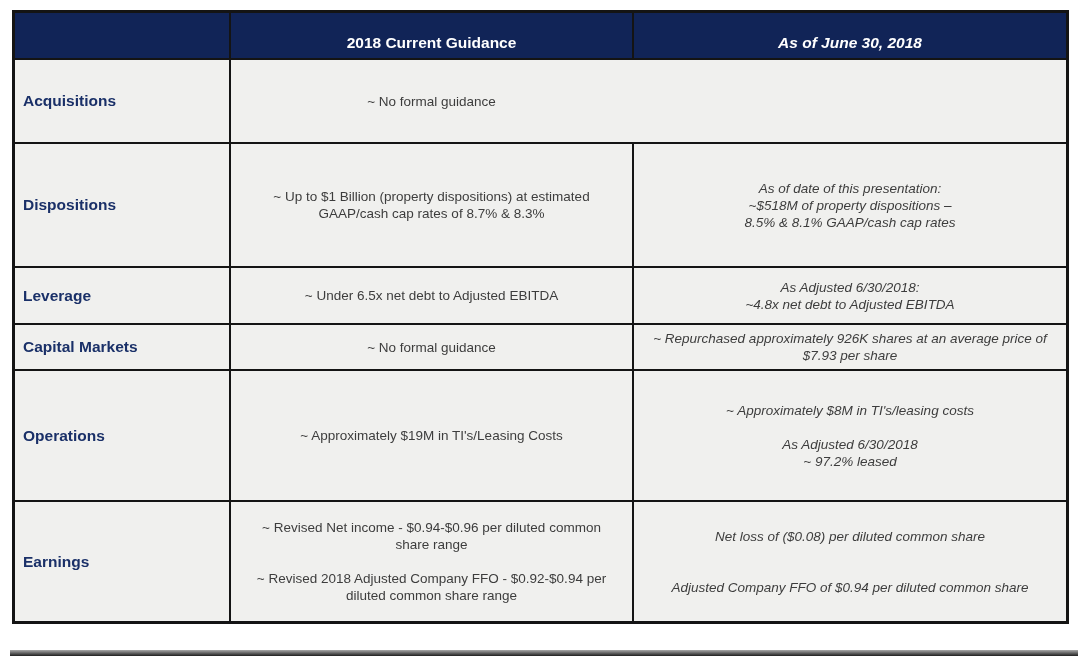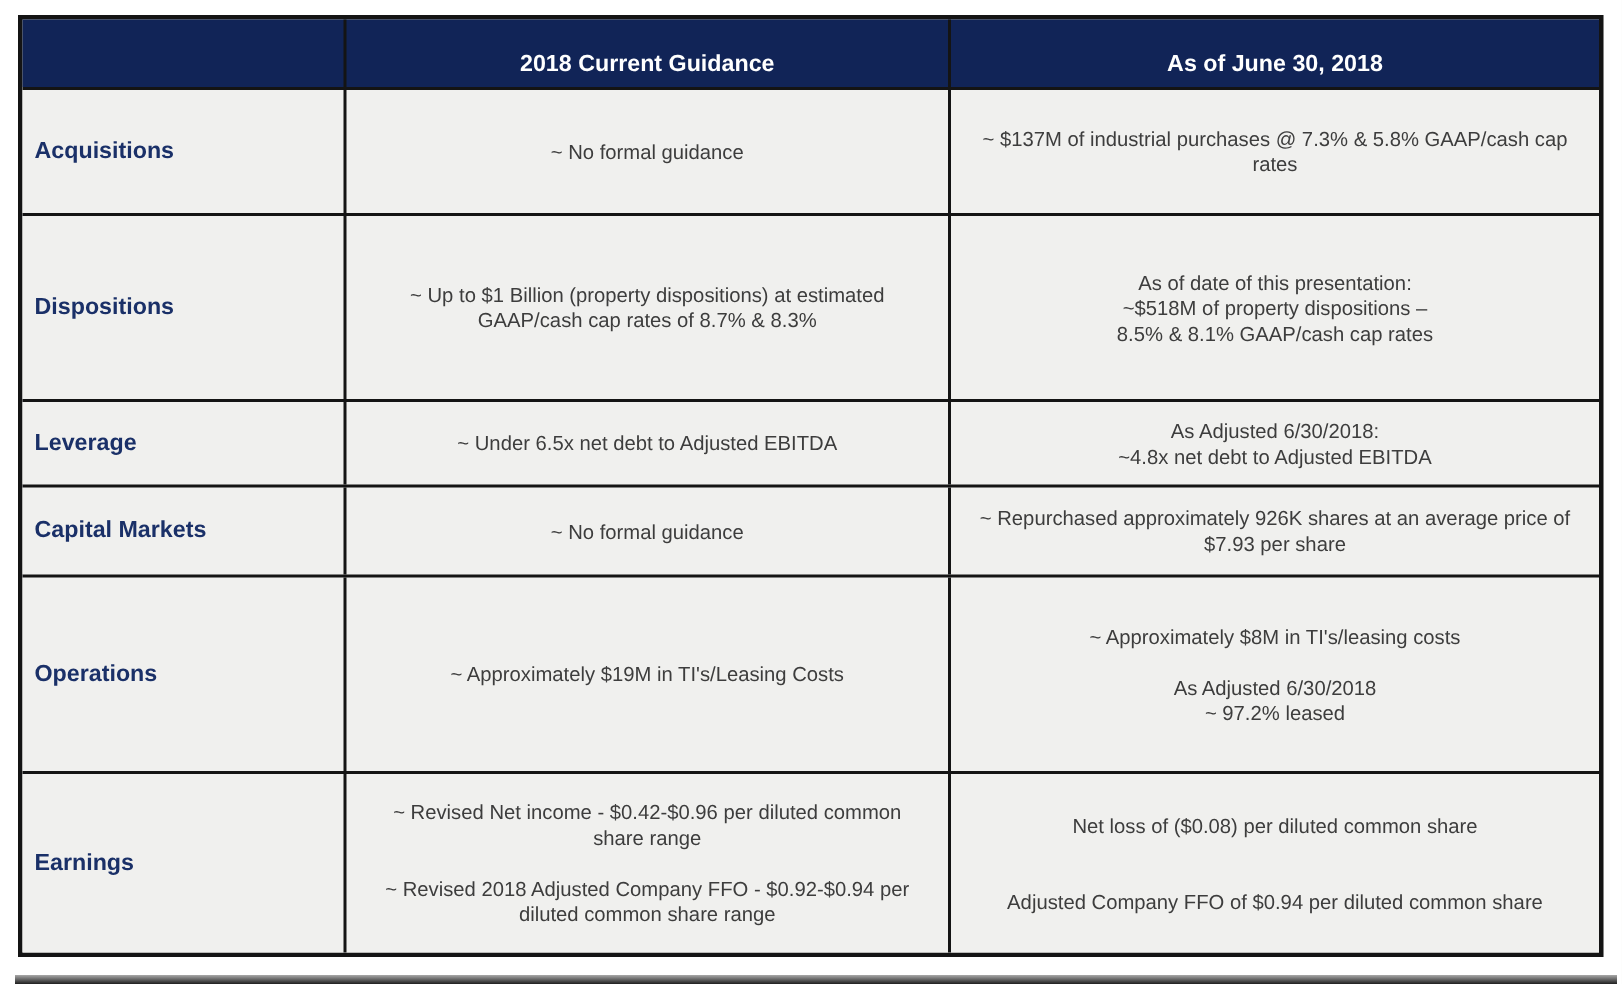--- a/index.html
+++ b/index.html
@@ -17,28 +17,28 @@
     background: var(--cell-bg, #f0f0ee);
   }
   .hrow { display: flex; height: 45px; background: var(--header-bg, #112457); }
   .hcell {
     display: flex; align-items: flex-end; justify-content: center;
     color: var(--header-text, #ffffff);
     font-weight: bold; font-size: 15.5px; padding-bottom: 6px;
   }
   .c1 { width: 214px; flex: none; border-radius: 32px; }
   .c2 { width: 403px; flex: none; }
-  .c3 { flex: 1; }
+  .c3 { flex: 1; font-style: italic; }
   .hcell.c2, .hcell.c3, .cell.c2, .cell.c3 { border-left: 2px solid var(--border, #141414); }
 
   .row { display: flex; border-top: 2px solid var(--border, #141414); background: var(--cell-bg, #f0f0ee); }
   .row:nth-of-type(1) { height: 84px; }
   .row:nth-of-type(2) { height: 124px; }
   .row:nth-of-type(3) { height: 57px; }
-  .row:nth-of-type(4) { height: 60px; }
+  .row:nth-of-type(4) { height: 46px; }
   .row:nth-of-type(5) { height: 131px; }
   .row:nth-of-type(6) { height: 121px; }
 
   .cell { display: flex; flex-direction: column; justify-content: center; }
   .label-cell {
     padding-left: 8px;
     color: var(--label-text, #1a3068);
     font-weight: bold; font-size: 15.5px;
   }
   .body-cell {
@@ -62,23 +62,20 @@
     <div class="hrow">
       <div class="hcell c1"></div>
       <div class="hcell c2">2018 Current Guidance</div>
       <div class="hcell c3">As of June 30, 2018</div>
     </div>
     <div>
         <div class="row">
           <div class="cell label-cell c1">Acquisitions</div>
           <div class="cell body-cell c2">
             <div class="line">~ No formal guidance</div>
-          </div>
-          <div class="cell body-cell c3">
-            <div class="line">~ $137M of industrial purchases @ 7.3% &amp; 5.8% GAAP/cash cap rates</div>
           </div>
         </div>
         <div class="row">
           <div class="cell label-cell c1">Dispositions</div>
           <div class="cell body-cell c2">
             <div class="line">~ Up to $1 Billion (property dispositions) at estimated GAAP/cash cap rates of 8.7% &amp; 8.3%</div>
           </div>
           <div class="cell body-cell c3">
             <div class="line">As of date of this presentation:</div>
             <div class="line">~$518M of property dispositions –</div>
@@ -112,21 +109,21 @@
           <div class="cell body-cell c3">
             <div class="line">~ Approximately $8M in TI's/leasing costs</div>
             <div class="line"></div>
             <div class="line">As Adjusted 6/30/2018</div>
             <div class="line">~ 97.2% leased</div>
           </div>
         </div>
         <div class="row">
           <div class="cell label-cell c1">Earnings</div>
           <div class="cell body-cell c2">
-            <div class="line">~ Revised Net income - $0.42-$0.96 per diluted common share range</div>
+            <div class="line">~ Revised Net income - $0.94-$0.96 per diluted common share range</div>
             <div class="line"></div>
             <div class="line">~ Revised 2018 Adjusted Company FFO - $0.92-$0.94 per diluted common share range</div>
           </div>
           <div class="cell body-cell c3">
             <div class="line">Net loss of ($0.08) per diluted common share</div>
             <div class="line"></div>
             <div class="line"></div>
             <div class="line">Adjusted Company FFO of $0.94 per diluted common share</div>
           </div>
         </div>

